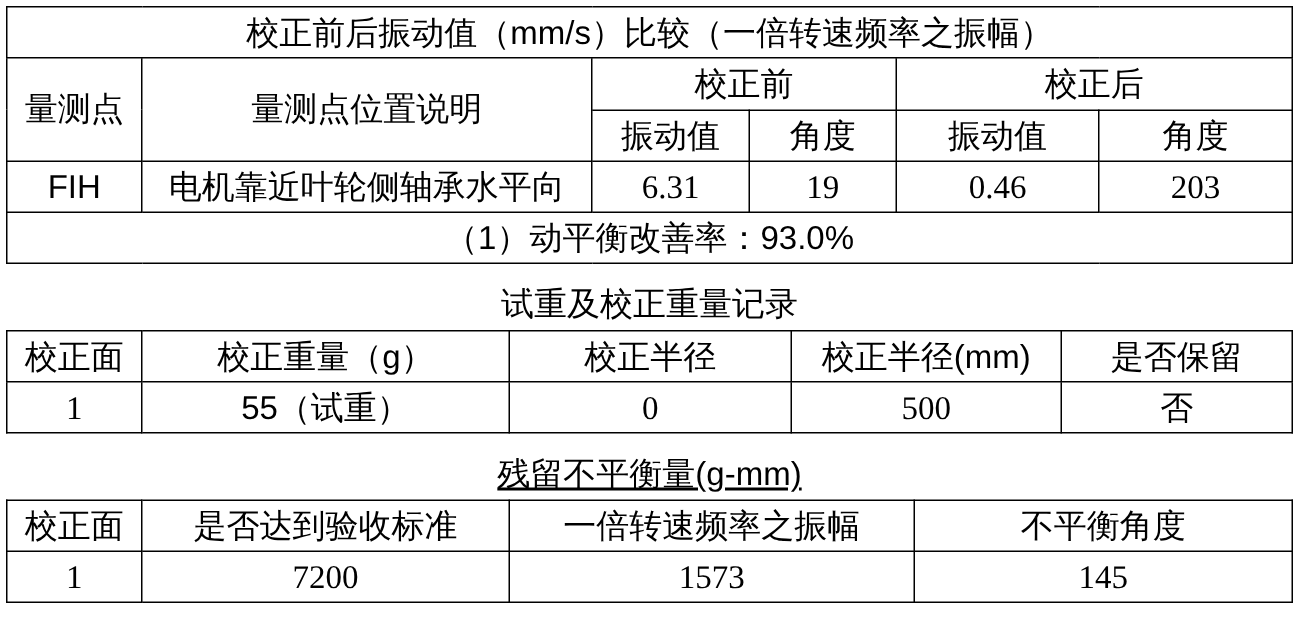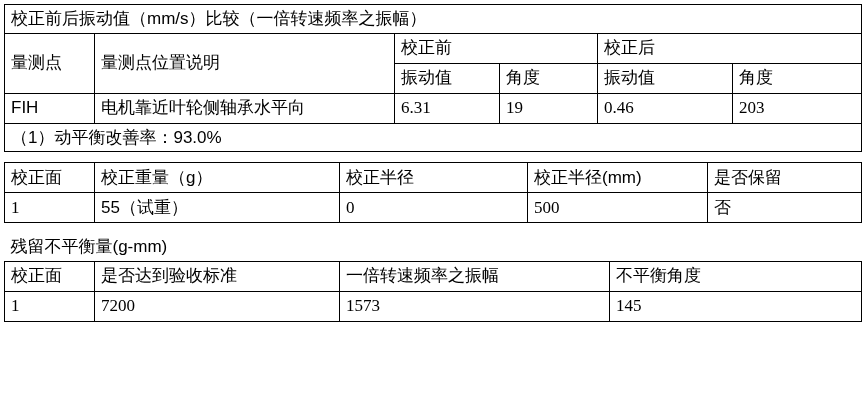--- a/index.html
+++ b/index.html
@@ -19,24 +19,24 @@
     padding: 4px 4px 4px 4px;
   }
   table.doc {
     width: 857px;
     border-collapse: collapse;
     table-layout: fixed;
   }
   table.doc td, table.doc th {
     border: 1px solid #000000;
     font-weight: normal;
-    font-size: 17px;
+    font-size: 22px;
     line-height: 1.15;
     padding: 4px 6px;
-    text-align: left;
+    text-align: center;
     vertical-align: middle;
     white-space: nowrap;
     overflow: hidden;
   }
   .title-cell {
     text-align: left;
     font-size: 18px;
     padding-left: 8px;
   }
   .section-head {
@@ -109,20 +109,23 @@
 
   <table class="doc">
     <colgroup>
       <col style="width:90px">
       <col style="width:245px">
       <col style="width:188px">
       <col style="width:180px">
       <col style="width:154px">
     </colgroup>
     <tbody>
+      <tr>
+        <td class="section-head" colspan="5" style="border:none;border-bottom:none;">试重及校正重量记录</td>
+      </tr>
       <tr class="row-h">
         <td>校正面</td>
         <td>校正重量（g）</td>
         <td>校正半径</td>
         <td>校正半径(mm)</td>
         <td>是否保留</td>
       </tr>
       <tr class="row-h">
         <td class="num">1</td>
         <td>55（试重）</td>
@@ -137,21 +140,21 @@
 
   <table class="doc">
     <colgroup>
       <col style="width:90px">
       <col style="width:245px">
       <col style="width:270px">
       <col style="width:252px">
     </colgroup>
     <tbody>
       <tr>
-        <td class="section-head" colspan="4" style="border:none;">残留不平衡量(g-mm)</td>
+        <td class="section-head" colspan="4" style="border:none;text-decoration:underline;">残留不平衡量(g-mm)</td>
       </tr>
       <tr class="row-h">
         <td>校正面</td>
         <td>是否达到验收标准</td>
         <td>一倍转速频率之振幅</td>
         <td>不平衡角度</td>
       </tr>
       <tr class="row-h">
         <td class="num">1</td>
         <td class="num">7200</td>

